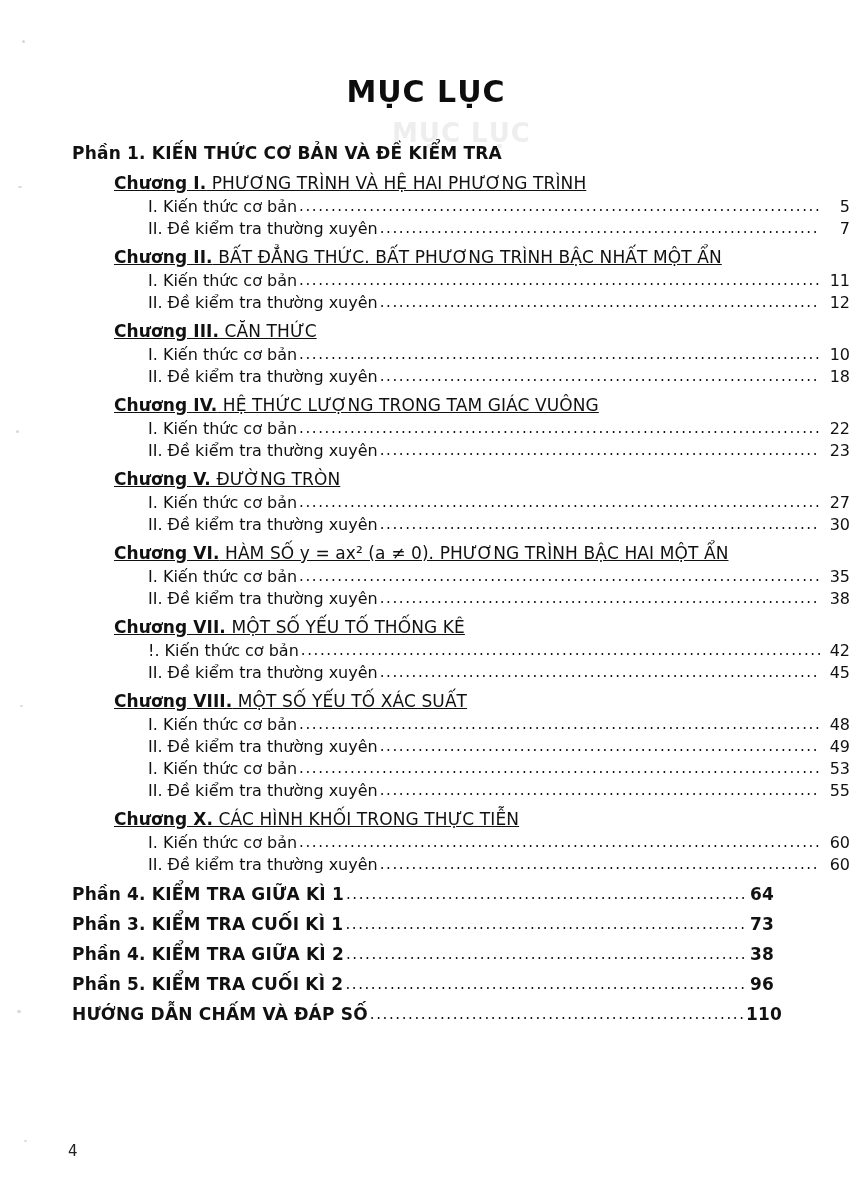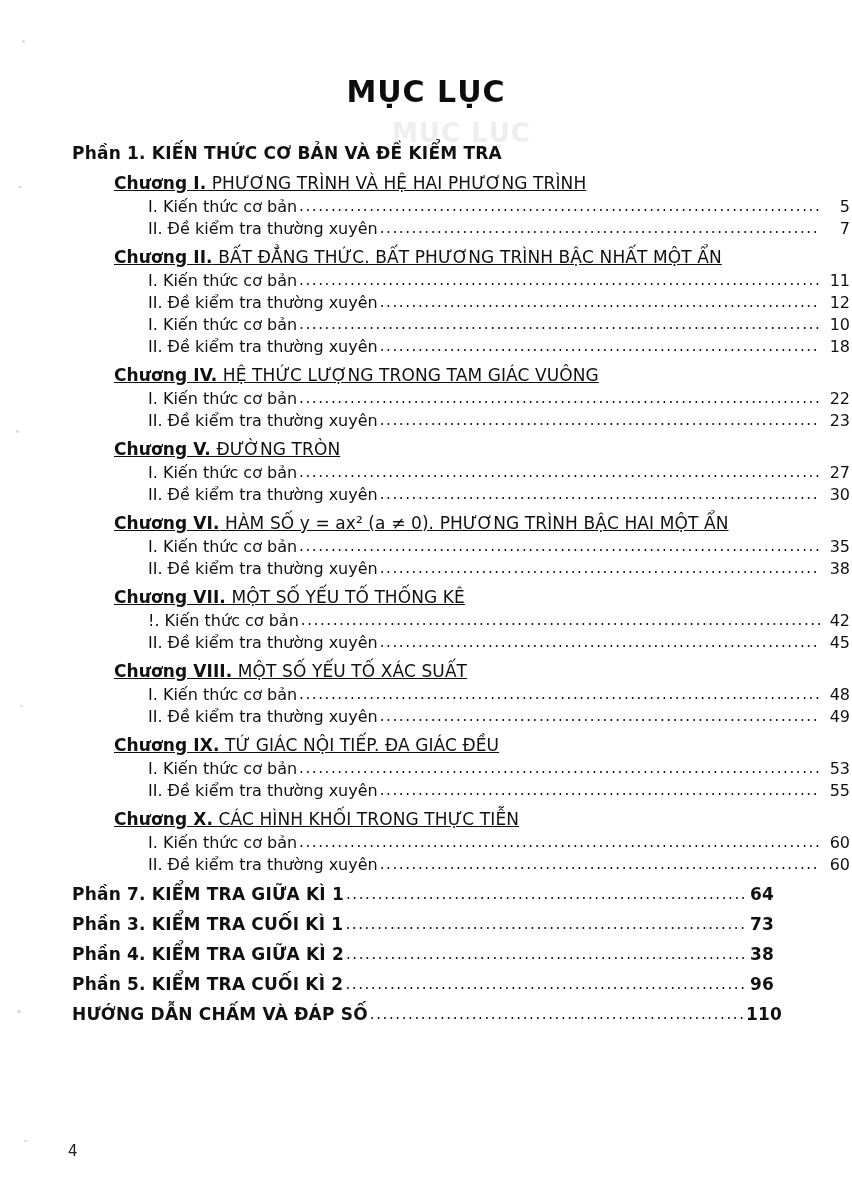--- a/index.html
+++ b/index.html
@@ -158,20 +158,23 @@
       <span class="label">I. Kiến thức cơ bản</span>
       <span class="dots">....................................................................................................</span>
       <span class="pg">11</span>
     </div>
     <div class="row sub">
       <span class="label">II. Đề kiểm tra thường xuyên</span>
       <span class="dots">....................................................................................................</span>
       <span class="pg">12</span>
     </div>
 
+    <div class="chapter">
+      <b>Chương III.</b><span> CĂN THỨC</span>
+    </div>
     <div class="row sub">
       <span class="label">I. Kiến thức cơ bản</span>
       <span class="dots">....................................................................................................</span>
       <span class="pg">10</span>
     </div>
     <div class="row sub">
       <span class="label">II. Đề kiểm tra thường xuyên</span>
       <span class="dots">....................................................................................................</span>
       <span class="pg">18</span>
     </div>
@@ -239,23 +242,20 @@
       <span class="label">I. Kiến thức cơ bản</span>
       <span class="dots">....................................................................................................</span>
       <span class="pg">48</span>
     </div>
     <div class="row sub">
       <span class="label">II. Đề kiểm tra thường xuyên</span>
       <span class="dots">....................................................................................................</span>
       <span class="pg">49</span>
     </div>
 
-    <div class="chapter">
-      <b>Chương IX.</b><span> TỨ GIÁC NỘI TIẾP. ĐA GIÁC ĐỀU</span>
-    </div>
     <div class="row sub">
       <span class="label">I. Kiến thức cơ bản</span>
       <span class="dots">....................................................................................................</span>
       <span class="pg">53</span>
     </div>
     <div class="row sub">
       <span class="label">II. Đề kiểm tra thường xuyên</span>
       <span class="dots">....................................................................................................</span>
       <span class="pg">55</span>
     </div>
@@ -268,21 +268,21 @@
       <span class="dots">....................................................................................................</span>
       <span class="pg">60</span>
     </div>
     <div class="row sub">
       <span class="label">II. Đề kiểm tra thường xuyên</span>
       <span class="dots">....................................................................................................</span>
       <span class="pg">60</span>
     </div>
 
     <div class="row section-row">
-      <span class="label">Phần 7. KIỂM TRA GIỮA KÌ 1</span>
+      <span class="label">Phần 4. KIỂM TRA GIỮA KÌ 1</span>
       <span class="dots">....................................................................................................</span>
       <span class="pg">64</span>
     </div>
     <div class="row section-row">
       <span class="label">Phần 3. KIỂM TRA CUỐI KÌ 1</span>
       <span class="dots">....................................................................................................</span>
       <span class="pg">73</span>
     </div>
     <div class="row section-row">
       <span class="label">Phần 4. KIỂM TRA GIỮA KÌ 2</span>

